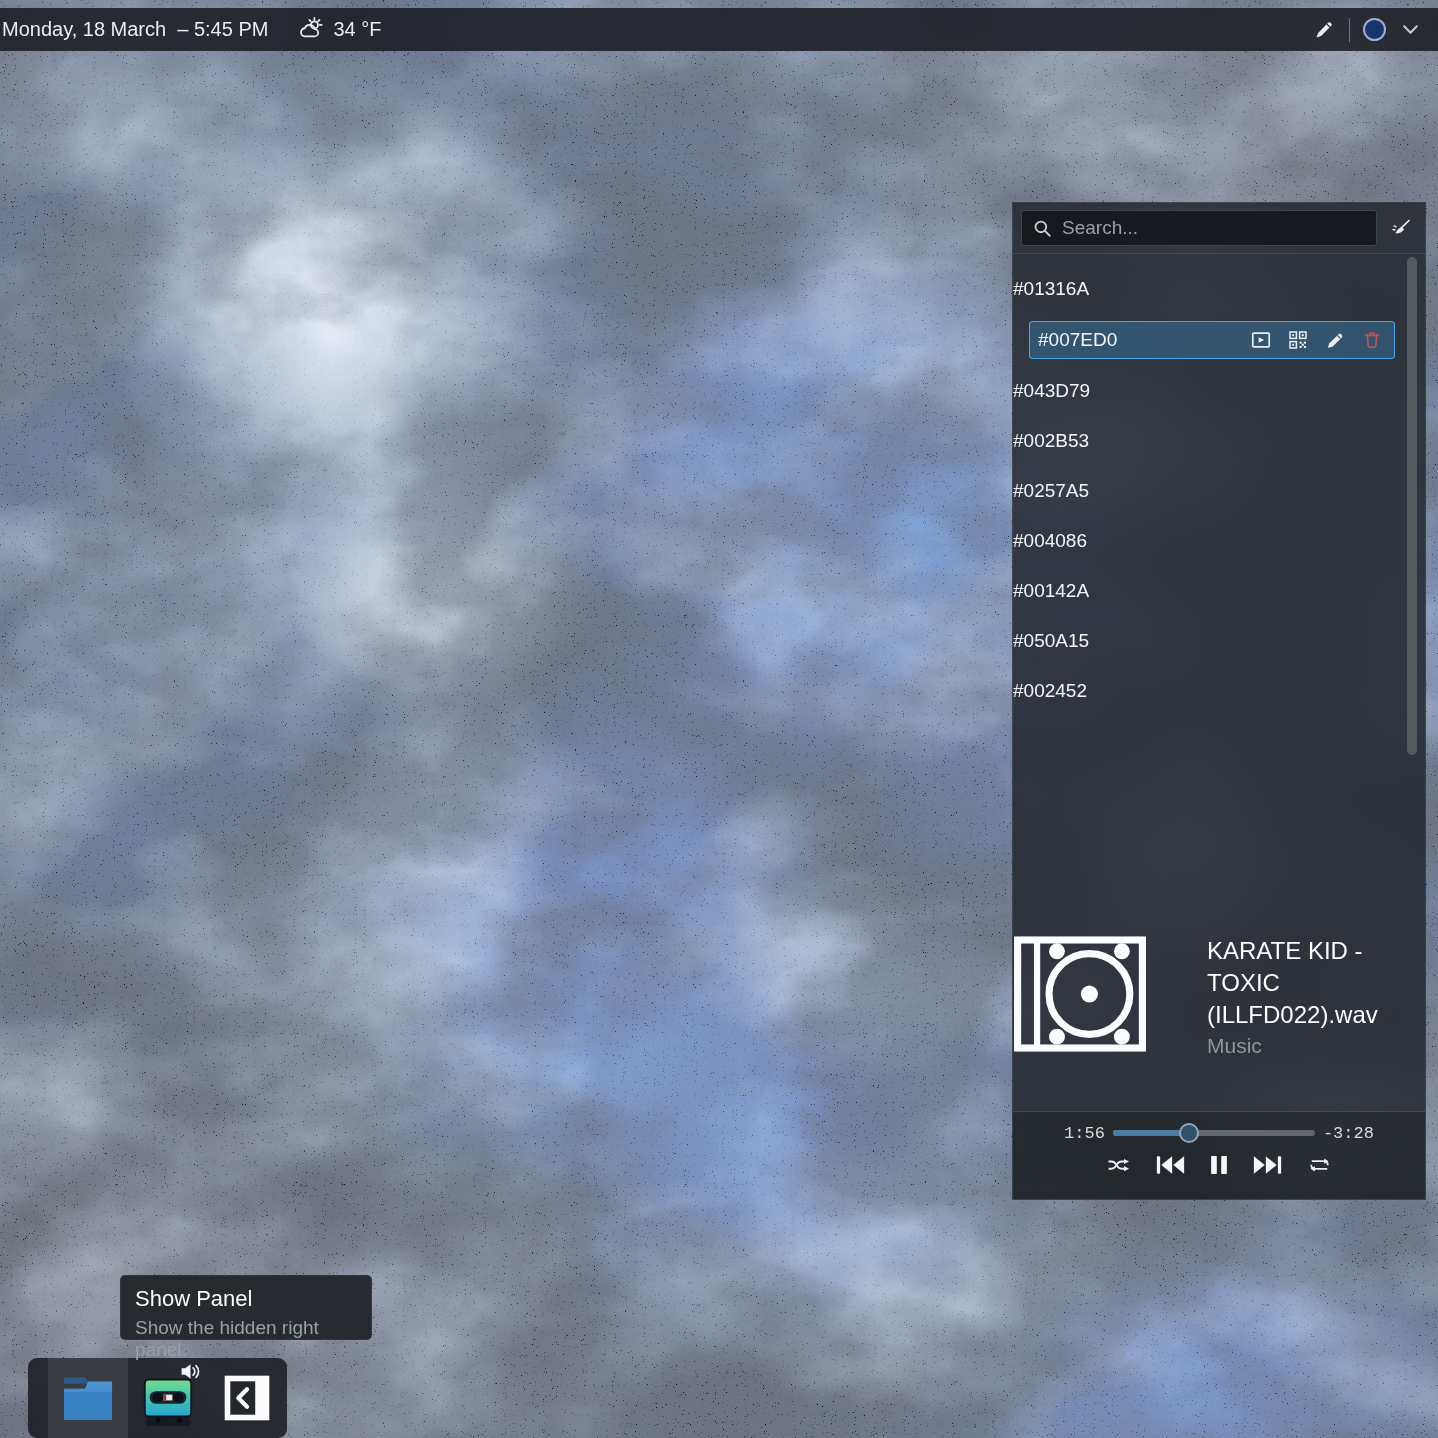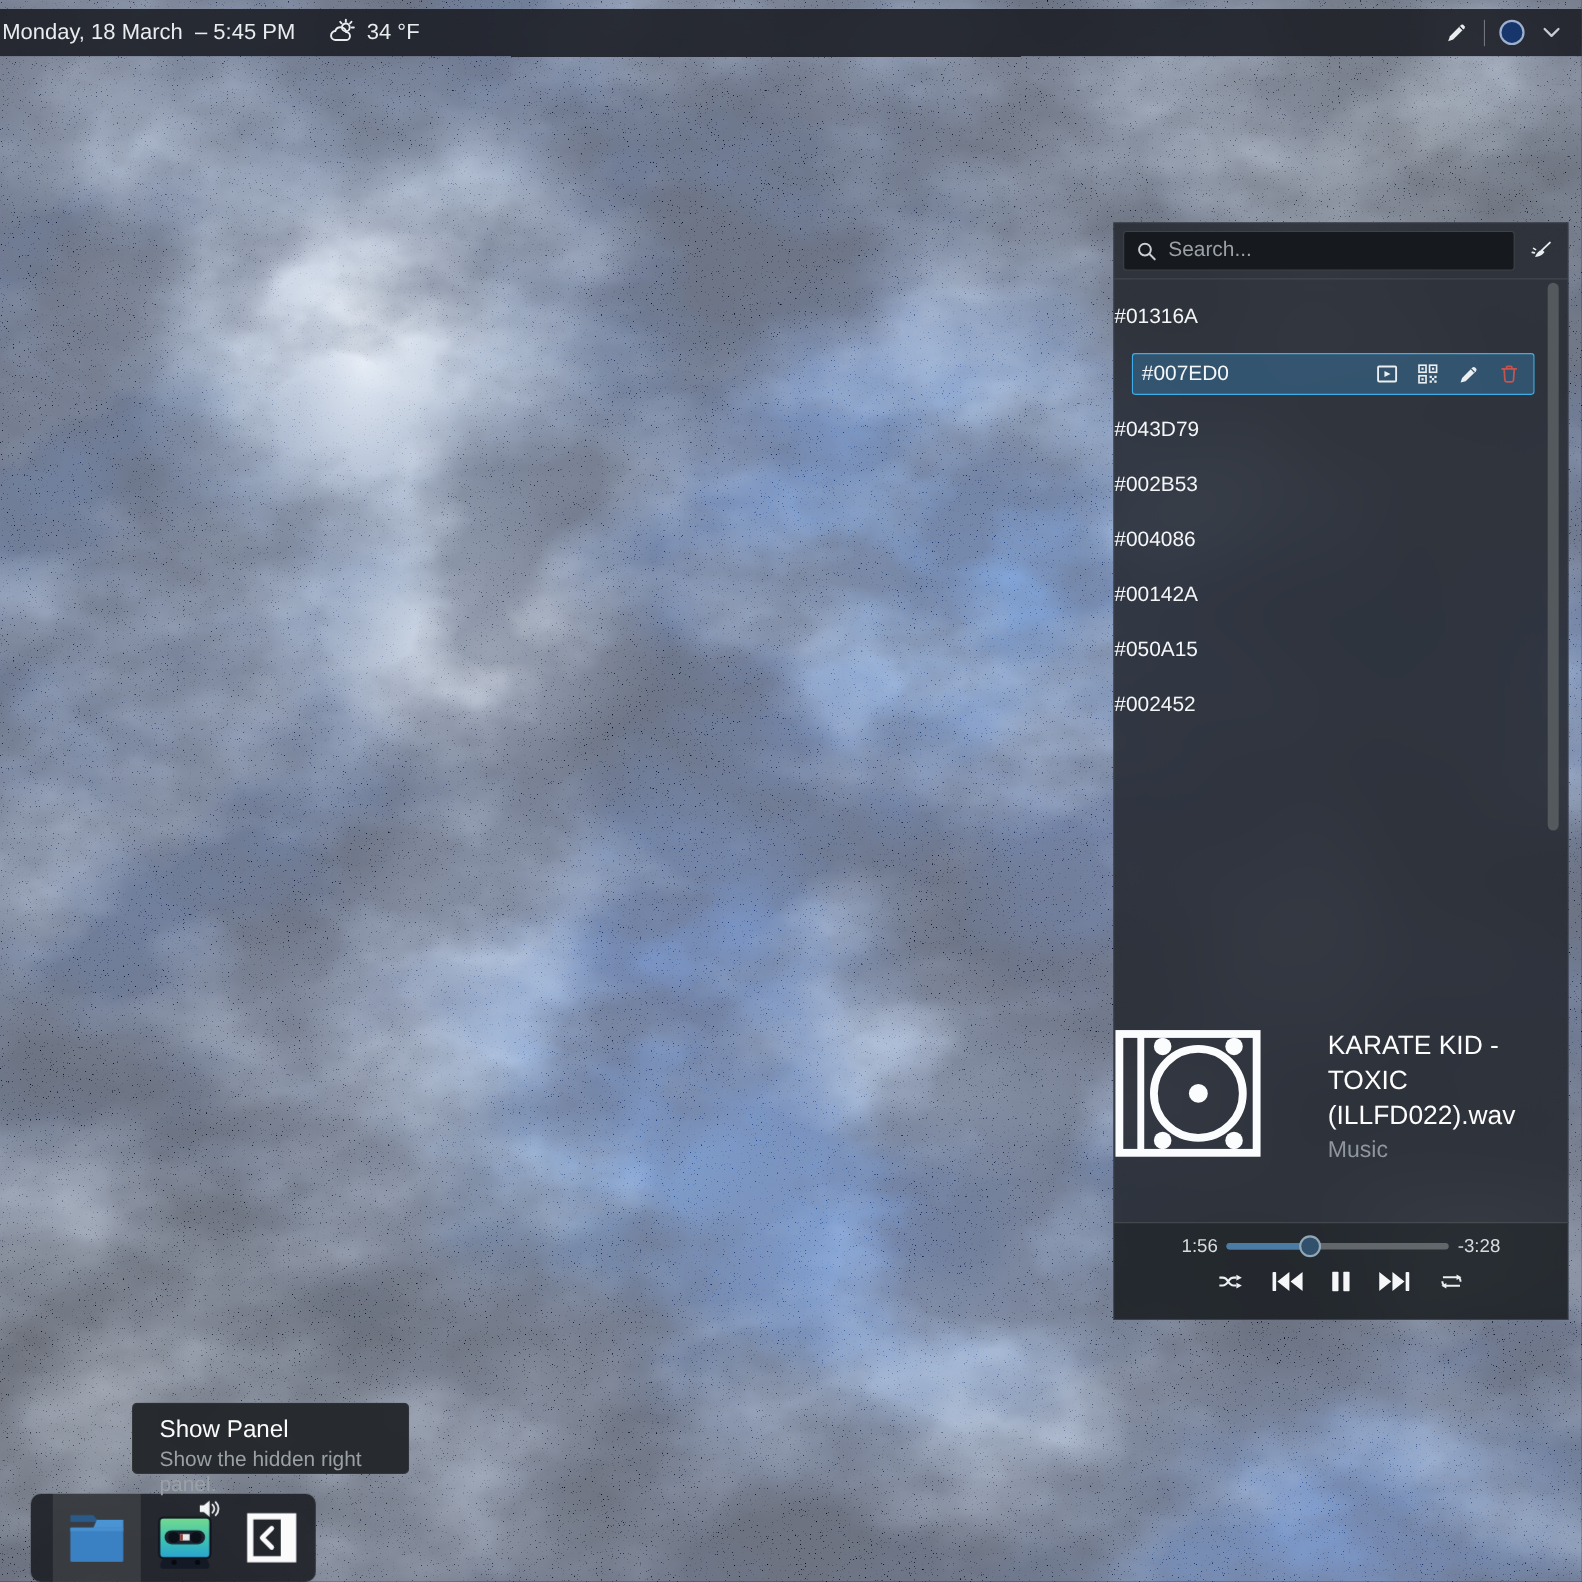--- a/index.html
+++ b/index.html
@@ -54,33 +54,33 @@
   .row-actions{margin-left:auto;display:flex;align-items:center;gap:15px;padding-right:11px;}
   .vscroll{position:absolute;right:8px;top:3px;width:10px;height:532px;}
   .vscroll .thumb{position:absolute;top:0;left:0;width:10px;height:498px;border-radius:5px;background:#54595e;}
 
   .media-block{flex:0 0 auto;margin-top:143px;display:flex;gap:60px;}
   .media-title{width:178px;font-size:24px;line-height:32px;color:#fdfdfd;}
   .media-app{font-size:21px;color:#8f969c;margin-top:3px;}
 
   .player{margin-top:auto;flex:0 0 87px;border-top:1px solid rgba(255,255,255,.14);
     background:rgba(25,28,32,.45);display:flex;flex-direction:column;}
-  .slider-row{display:flex;align-items:center;justify-content:center;gap:8px;margin-top:11px;font-size:17px;color:#d8dcdf;}
+  .slider-row{display:flex;align-items:center;justify-content:center;gap:8px;margin-top:11px;font-size:17px;color:#d8dcdf;font-family:Liberation Mono, monospace;}
   .slider{position:relative;width:202px;height:20px;}
   .slider .track{position:absolute;left:0;right:0;top:7px;height:6px;border-radius:3px;background:#62676c;}
   .slider .fill{position:absolute;left:0;top:7px;height:6px;border-radius:3px;width:37.5%;background:#4a7ca6;}
   .slider .handle{position:absolute;top:0;left:calc(37.5% - 10px);width:20px;height:20px;border-radius:50%;
     background:#30506b;border:2px solid #92a6b5;box-sizing:border-box;}
   .btn-row{display:flex;align-items:center;justify-content:center;gap:21px;margin-top:10px;}
   .pbtn{background:transparent;border:none;padding:0;display:flex;align-items:center;cursor:pointer;}
 
   
   .tooltip{left:120px;top:1275px;width:252px;height:65px;z-index:6;border-radius:5px;
     background:rgba(33,36,40,.94);backdrop-filter:blur(10px);border:1px solid rgba(255,255,255,.05);
-    box-sizing:border-box;padding:10px 24px;}
+    box-sizing:border-box;padding:10px 14px;}
   .tt-title{color:#fbfbfb;font-size:22px;}
   .tt-sub{color:#9aa0a5;font-size:19px;margin-top:5px;}
 
   
   .taskbar{left:28px;top:1358px;width:259px;height:80px;z-index:5;border-radius:9px;
     background:rgba(23,26,31,.85);backdrop-filter:blur(18px);
     display:flex;align-items:stretch;padding-left:20px;box-sizing:border-box;overflow:hidden;}
   .task{width:80px;display:flex;align-items:center;justify-content:center;position:relative;}
   .task.active{background:rgba(255,255,255,.09);}
   .task .audio-badge{position:absolute;top:3px;right:5px;}
@@ -196,20 +196,23 @@
       </span>
     </div>
 
     <div class="clip-row">
         <span>#043D79</span>
       </div>
     <div class="clip-row">
         <span>#002B53</span>
       </div>
     <div class="clip-row">
+        <span>#0257A5</span>
+      </div>
+    <div class="clip-row">
         <span>#004086</span>
       </div>
     <div class="clip-row">
         <span>#00142A</span>
       </div>
     <div class="clip-row">
         <span>#050A15</span>
       </div>
     <div class="clip-row">
         <span>#002452</span>

